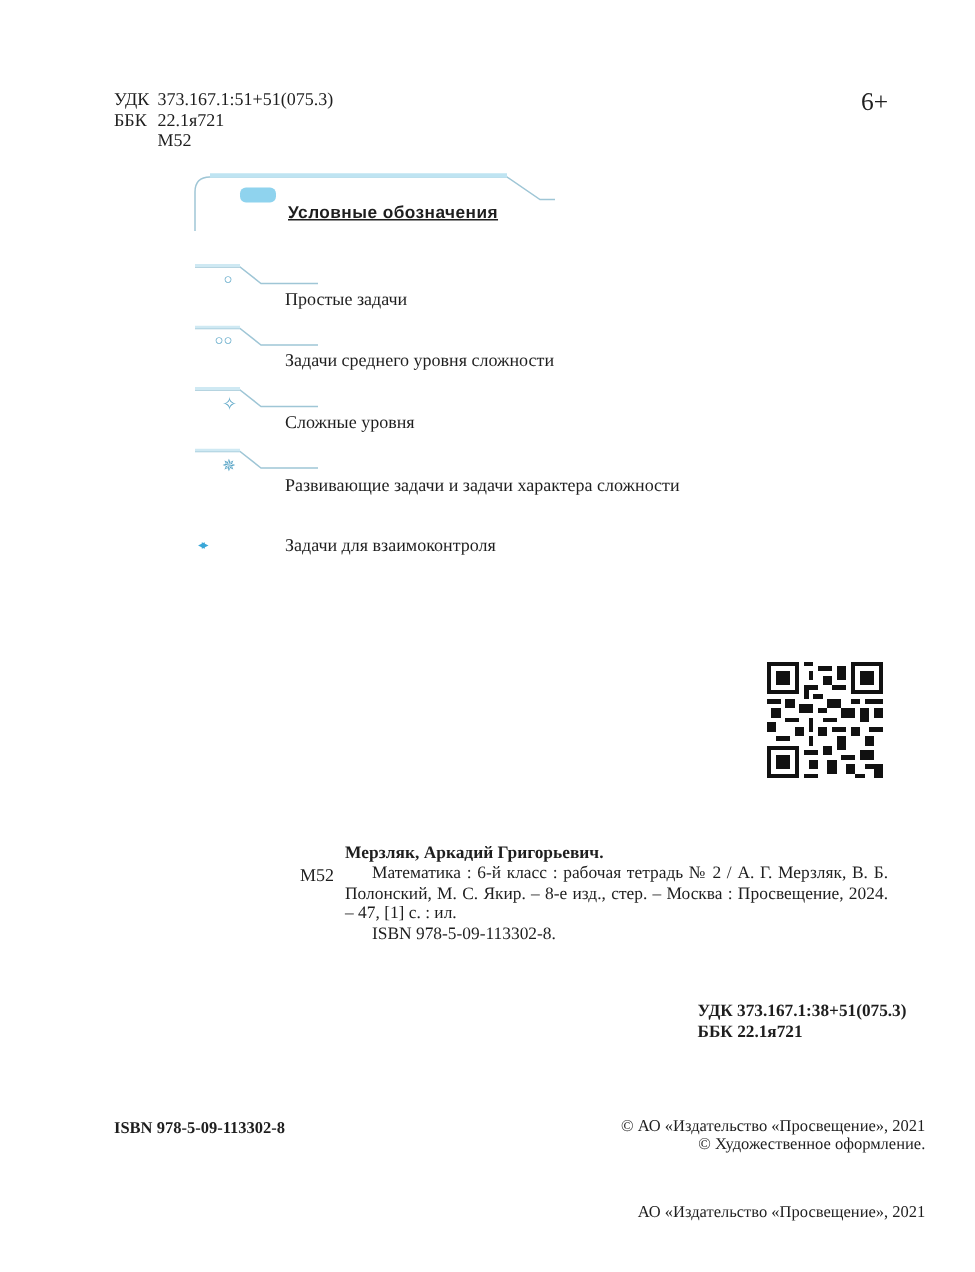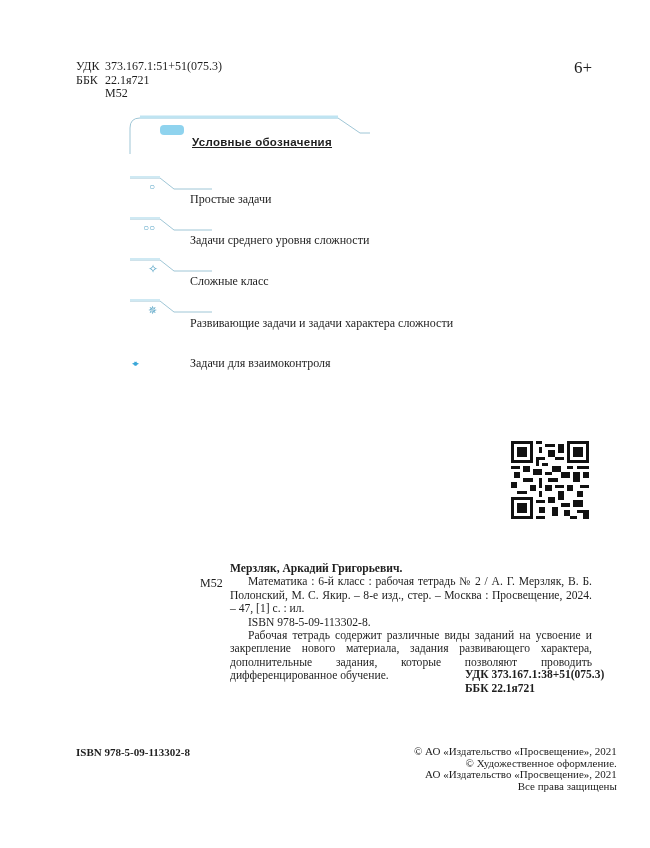--- a/index.html
+++ b/index.html
@@ -21,21 +21,21 @@
   .marker { left:148px; font-size:10px; color:#5fa8c8; }
 
   .qr { left:511px; top:441px; width:78px; height:78px; }
 
   .card { left:230px; width:362px; font-size:11.6px; line-height:13.4px; text-align:justify; }
   .m52 { left:200px; top:576px; font-size:12px; }
   .right-codes { left:465px; top:668px; font-size:11.5px; font-weight:bold; line-height:13.5px; }
 
   .isbn-bottom { left:76px; top:746px; font-size:11px; font-weight:bold; }
   .copyright { left:414px; top:746px; font-size:11px; line-height:11.5px;text-align:right; }
-  .copyright .indent { padding-left:11px; }
+  .copyright .indent { padding-left:11px;margin-top:34px; }
 </style>
 </head>
 <body>
 
 <div class="abs codes serif">
   <div class="row">
       <span class="k">УДК</span>
       <span>373.167.1:51+51(075.3)</span>
     </div>
   <div class="row">
@@ -68,21 +68,21 @@
     <path d="M0 1 H30" stroke="#cfe9f3" stroke-width="2"></path>
   </svg>
 <div class="abs marker" style="top:222px;left:143px">○○</div>
 <div class="abs item-text serif" style="top:233px">Задачи среднего уровня сложности</div>
 
 <svg class="abs" style="left:130px;top:258px" width="85" height="16">
     <path d="M0 2 H30 L44 13 H82" fill="none" stroke="#9fc6d6"></path>
     <path d="M0 1 H30" stroke="#cfe9f3" stroke-width="2"></path>
   </svg>
 <div class="abs marker" style="top:262px;left:148px;font-size:12px">✧</div>
-<div class="abs item-text serif" style="top:274px">Сложные класс</div>
+<div class="abs item-text serif" style="top:274px">Сложные уровня</div>
 
 <svg class="abs" style="left:130px;top:299px" width="85" height="16">
     <path d="M0 2 H30 L44 13 H82" fill="none" stroke="#9fc6d6"></path>
     <path d="M0 1 H30" stroke="#cfe9f3" stroke-width="2"></path>
   </svg>
 <div class="abs marker" style="top:304px;left:148px;font-size:11px">✵</div>
 <div class="abs item-text serif" style="top:316px">Развивающие задачи и задачи характера сложности</div>
 
 <div class="abs marker" style="top:358px;left:132px;font-size:9px;color:#3aa7d8;letter-spacing:-2px">◂▸</div>
 <div class="abs item-text serif" style="top:356px">Задачи для взаимоконтроля</div>
@@ -138,21 +138,20 @@
     <rect x="19" y="24" width="2" height="1"></rect>
       <rect x="23" y="23" width="2" height="2"></rect>
   </g>
 </svg>
 
 <div class="abs m52 serif">М52</div>
 <div class="abs card serif" style="top:562px">
   <div style="font-weight:bold">Мерзляк, Аркадий Григорьевич.</div>
   <div style="text-indent:18px">Математика : 6-й класс : рабочая тетрадь № 2 / А. Г. Мерзляк, В. Б. Полонский, М. С. Якир. – 8-е изд., стер. – Москва : Просвещение, 2024. – 47, [1] с. : ил.</div>
   <div style="text-indent:18px">ISBN 978-5-09-113302-8.</div>
-  <div style="text-indent:18px">Рабочая тетрадь содержит различные виды заданий на усвоение и закрепление нового материала, задания развивающего характера, дополнительные задания, которые позволяют проводить дифференцированное обучение.</div>
 </div>
 <div class="abs right-codes serif">
   <div>УДК 373.167.1:38+51(075.3)</div>
   <div>ББК 22.1я721</div>
 </div>
 
 <div class="abs isbn-bottom serif">ISBN 978-5-09-113302-8</div>
 <div class="abs copyright serif">
   <div>© АО «Издательство «Просвещение», 2021</div>
   <div>© Художественное оформление.</div>

